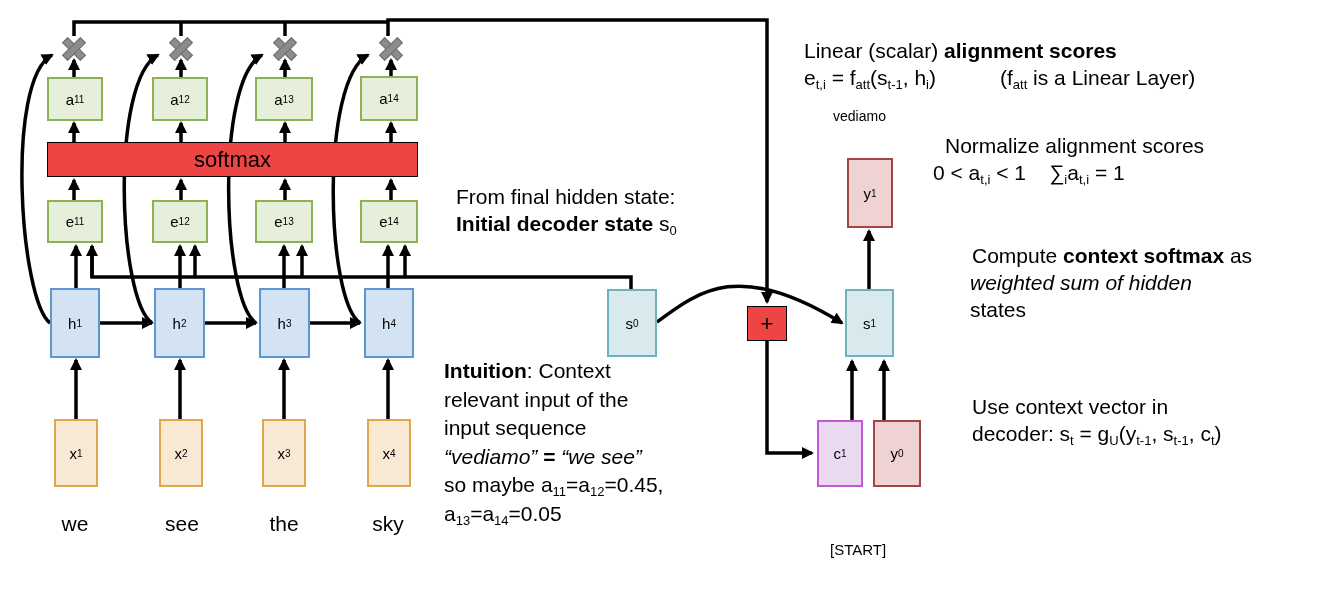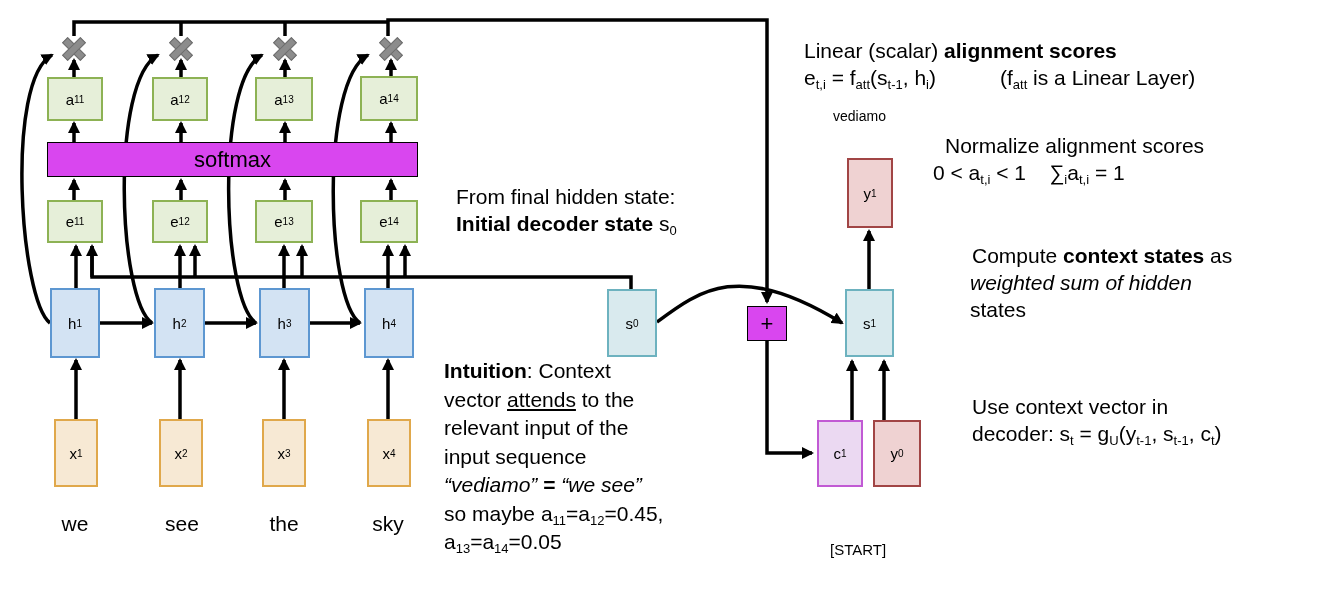--- a/index.html
+++ b/index.html
@@ -8,21 +8,21 @@
   svg#wires { position:absolute; left:0; top:0; width:1337px; height:592px; }
   .box { position:absolute; box-sizing:border-box; display:flex; align-items:center;
          justify-content:center; font-size:15px; border-width:2px; border-style:solid; }
   .box sub { font-size:10px; vertical-align:-3px; }
   .green { background:#e6efd9; border-color:#8db254; }
   .blue  { background:#d3e3f3; border-color:#5d97d1; }
   .teal  { background:#d9eaee; border-color:#6db2bf; }
   .orange{ background:#f7e9d4; border-color:#e0a84b; }
   .red   { background:#efd2d2; border-color:#a14545; }
   .purple{ background:#ebd9f2; border-color:#c15ad4; }
-  .plain { background:#d946ef; border-color:#000000; }
+  .plain { background:#ef4444; border-color:#000000; }
   .softmax { font-size:22px; }
   .plus { font-size:22px; border-width:1.5px; }
   .word { position:absolute; font-size:21px; text-align:center; width:60px; }
   .txt { position:absolute; font-size:21px; line-height:27px; white-space:nowrap; }
   .txt sub { font-size:13px; vertical-align:-4px; line-height:0; }
   .small { position:absolute; font-size:14px; }
   b { font-weight:bold; }
 </style>
 </head>
 <body>
@@ -217,31 +217,30 @@
   <div><span>Linear (scalar) </span><b>alignment scores</b></div>
   <div>e<sub>t,i</sub> = f<sub>att</sub>(s<sub>t-1</sub>, h<sub>i</sub>)<span style="display:inline-block;width:64px"></span>(f<sub>att</sub> is a Linear Layer)</div>
 </div>
 
 <div class="txt" style="left:945px;top:132px;">
   <div>Normalize alignment scores</div>
   <div style="margin-left:-12px;">0 &lt; a<sub>t,i</sub> &lt; 1 &nbsp;&nbsp; ∑<sub>i</sub>a<sub>t,i</sub> = 1</div>
 </div>
 
 <div class="txt" style="left:972px;top:242px;">
-  <div><span>Compute </span><b>context states</b><span> as</span></div>
+  <div><span>Compute </span><b>context softmax</b><span> as</span></div>
   <div style="margin-left:-2px;font-style:italic;">weighted sum of hidden</div>
   <div style="margin-left:-2px;">states</div>
 </div>
 
 <div class="txt" style="left:972px;top:393px;">
   <div>Use context vector in</div>
   <div>decoder: s<sub>t</sub> = g<sub>U</sub>(y<sub>t-1</sub>, s<sub>t-1</sub>, c<sub>t</sub>)</div>
 </div>
 
 <div class="txt" style="left:444px;top:357px;line-height:28.5px;">
   <div><b>Intuition</b><span>: Context</span></div>
-  <div><span>vector </span><u>attends</u><span> to the</span></div>
   <div>relevant input of the</div>
   <div>input sequence</div>
   <div><i>“vediamo”</i><b> = </b><i>“we see”</i></div>
   <div>so maybe a<sub>11</sub>=a<sub>12</sub>=0.45,</div>
   <div>a<sub>13</sub>=a<sub>14</sub>=0.05</div>
 </div>
 
 </body></html>

